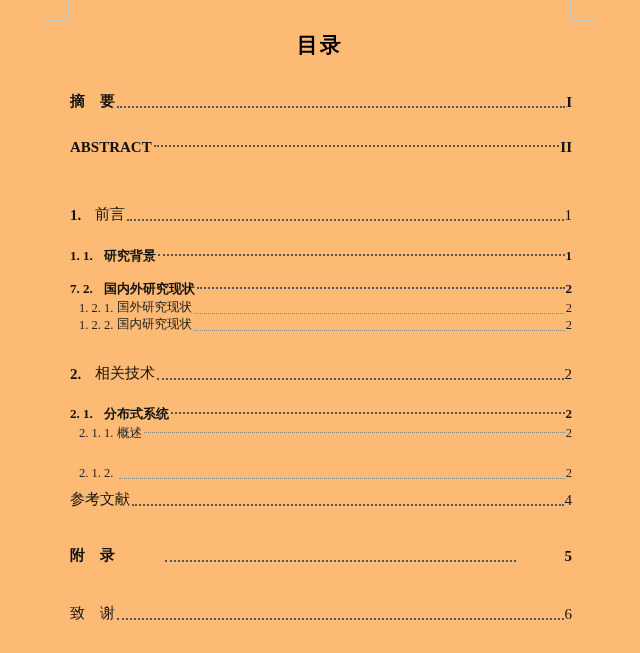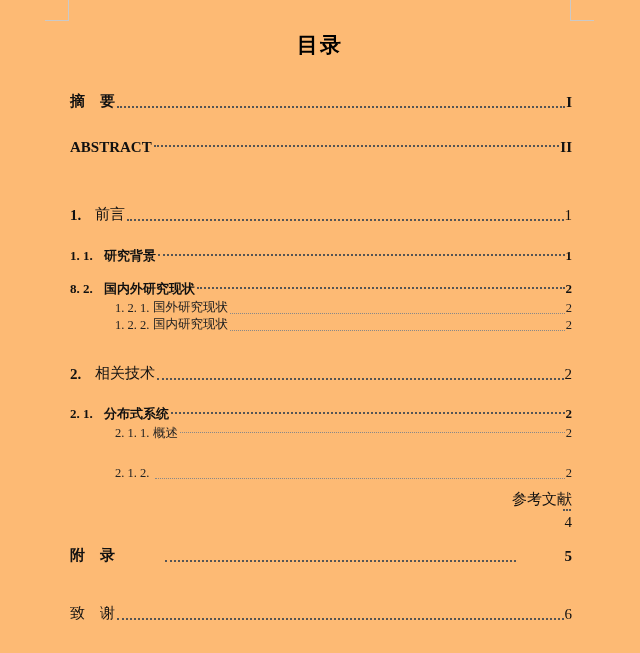--- a/index.html
+++ b/index.html
@@ -34,21 +34,21 @@
   .row .label { flex:0 0 auto; }
   .row .dots  {
     flex:1 1 auto; min-width:8px;
     border-bottom:2px dotted #555;
     margin:0 1px 3px 2px;
   }
   .row .pg    { flex:0 0 auto; }
 
   .num.w1 { min-width:25px; }
   .num.w2 { min-width:34px; }
-  .num.w3 { min-width:38px;margin-left:36px; }
+  .num.w3 { min-width:38px; }
 
   .lvlA { font-size:15px; }
   .lvlB { font-size:13px;align-items:center; }
   .lvlC { font-size:12.5px; left:79px; color:#222; }
   .lvlC .dots { border-bottom:1px dotted #888; margin-bottom:2px; }
   .lvlB .dots { margin-bottom:2px; }
 
   .b { font-weight:bold; }
 
   
@@ -56,21 +56,21 @@
   .r1  { top:139px;align-items:center; }
   .r2  { top:205px; }
   .r3  { top:247px; }
   .r4  { top:280px; }
   .r5  { top:299px; }
   .r6  { top:316px;font-family:Liberation Serif, serif; }
   .r7  { top:364px; }
   .r8  { top:405px; }
   .r9  { top:425px;align-items:center; }
   .r10 { top:466px; }
-  .r11 { top:490px;flex-direction:column; }
+  .r11 { top:490px; }
   .r12 { top:546px;gap:48px; }
   .r13 { top:604px; }
 </style>
 </head>
 <body>
 
 <div class="page">
 
   <div class="corner tl"></div>
   <div class="corner tr"></div>
@@ -97,21 +97,21 @@
   </div>
 
   <div class="row lvlB r3 b">
     <span class="num w2">1. 1.</span>
     <span class="label">研究背景</span>
     <span class="dots"></span>
     <span class="pg">1</span>
   </div>
 
   <div class="row lvlB r4 b">
-    <span class="num w2">8. 2.</span>
+    <span class="num w2">7. 2.</span>
     <span class="label">国内外研究现状</span>
     <span class="dots"></span>
     <span class="pg">2</span>
   </div>
 
   <div class="row lvlC r5">
     <span class="num w3">1. 2. 1.</span>
     <span class="label">国外研究现状</span>
     <span class="dots"></span>
     <span class="pg">2</span>

